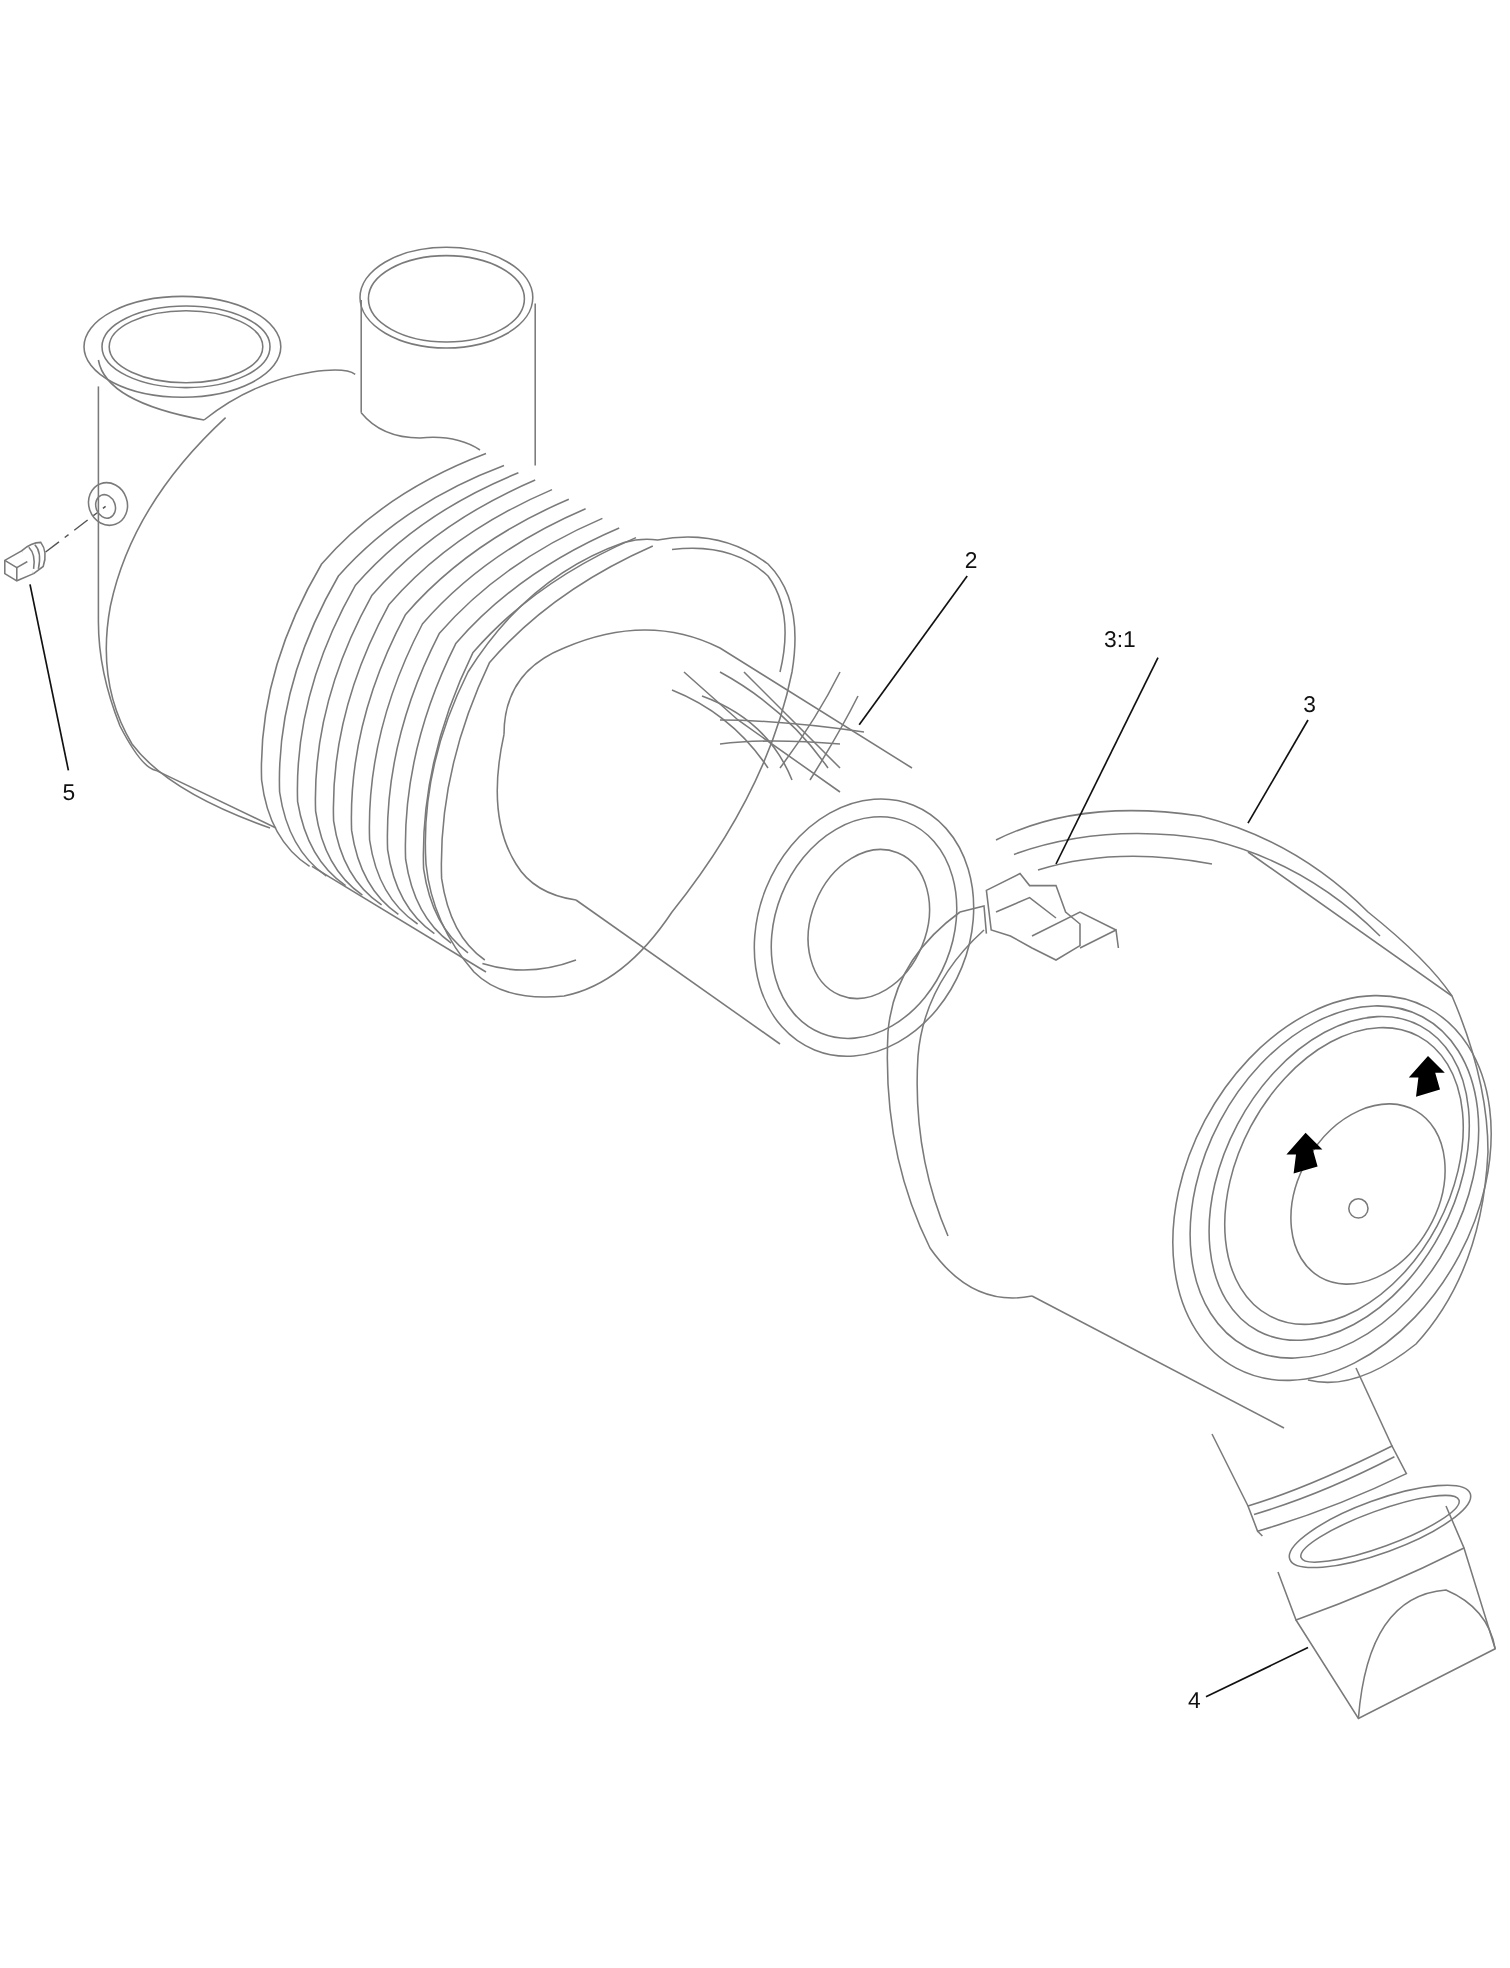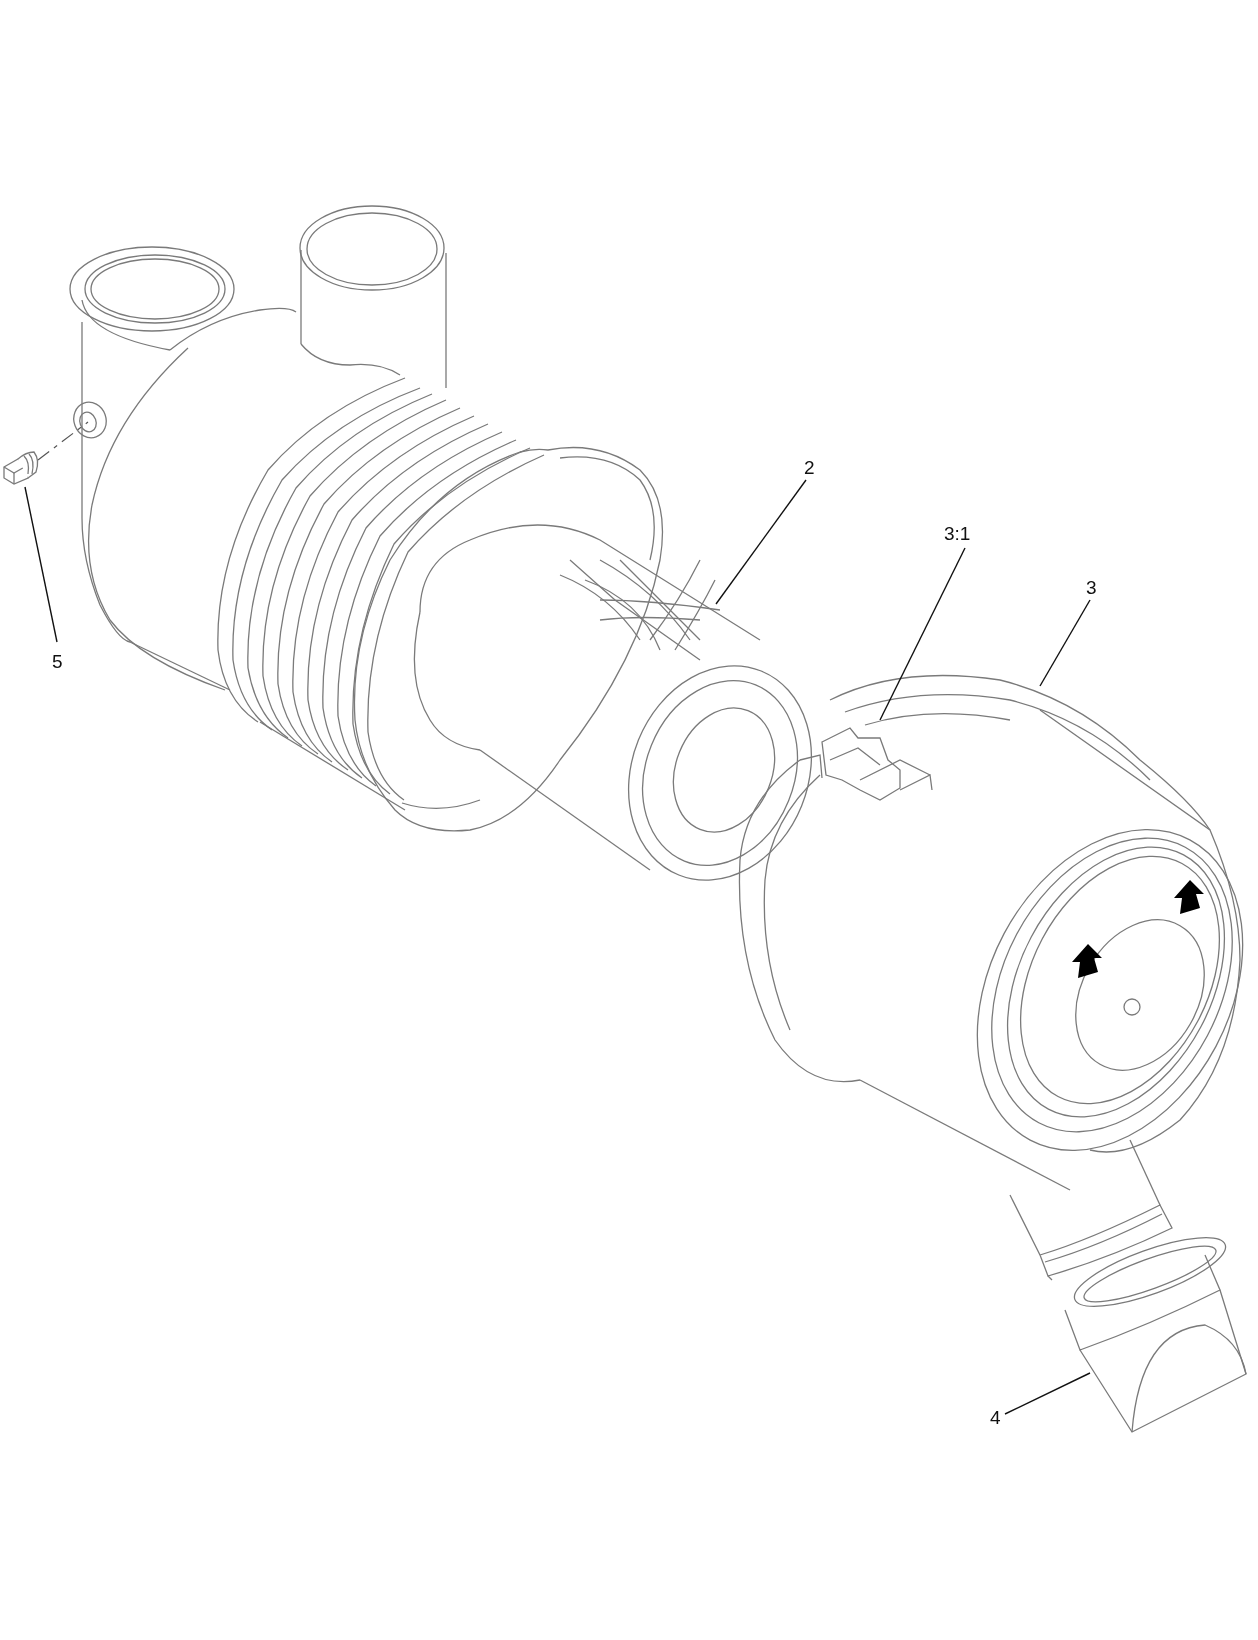--- a/index.html
+++ b/index.html
@@ -136,16 +136,16 @@
   <g>
     <line class="leader" x1="806" y1="480" x2="716" y2="604"></line>
     <line class="leader" x1="965" y1="548" x2="880" y2="720"></line>
     <line class="leader" x1="1090" y1="600" x2="1040" y2="686"></line>
     <line class="leader" x1="1005" y1="1414" x2="1090" y2="1373"></line>
     <line class="leader" x1="25" y1="487" x2="57" y2="642"></line>
   </g>
 </svg>
 
 <div class="callout" style="left:804px; top:458px;">2</div>
-<div class="callout" style="left:944px; top:524px;">3:1</div>
+<div class="callout" style="left:920px; top:524px;">3:1</div>
 <div class="callout" style="left:1086px; top:578px;">3</div>
 <div class="callout" style="left:990px; top:1408px;">4</div>
 <div class="callout" style="left:52px; top:652px;">5</div>
 
 </body></html>

